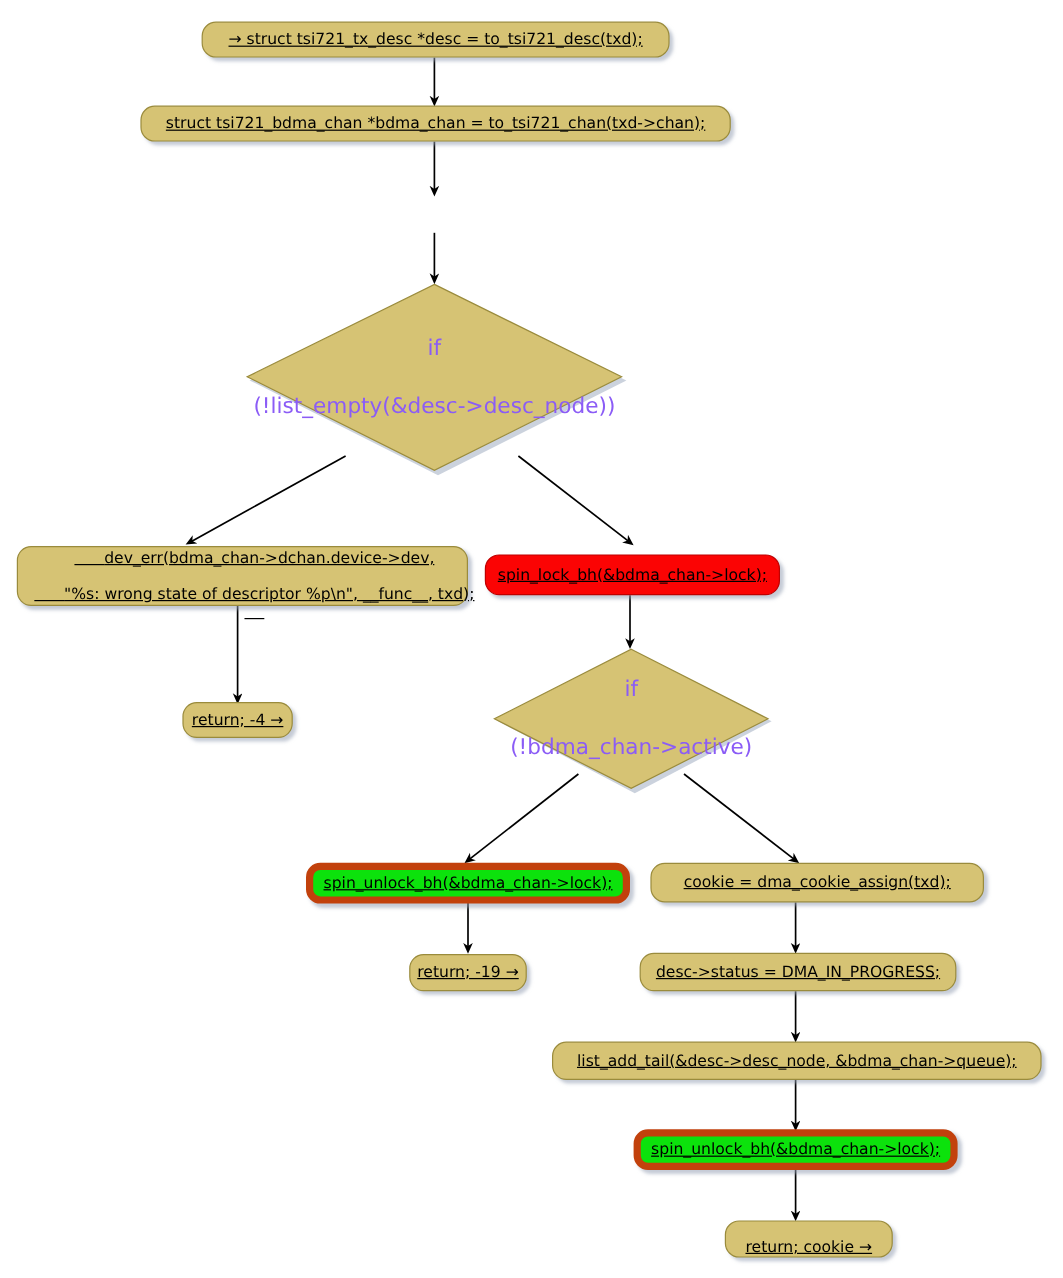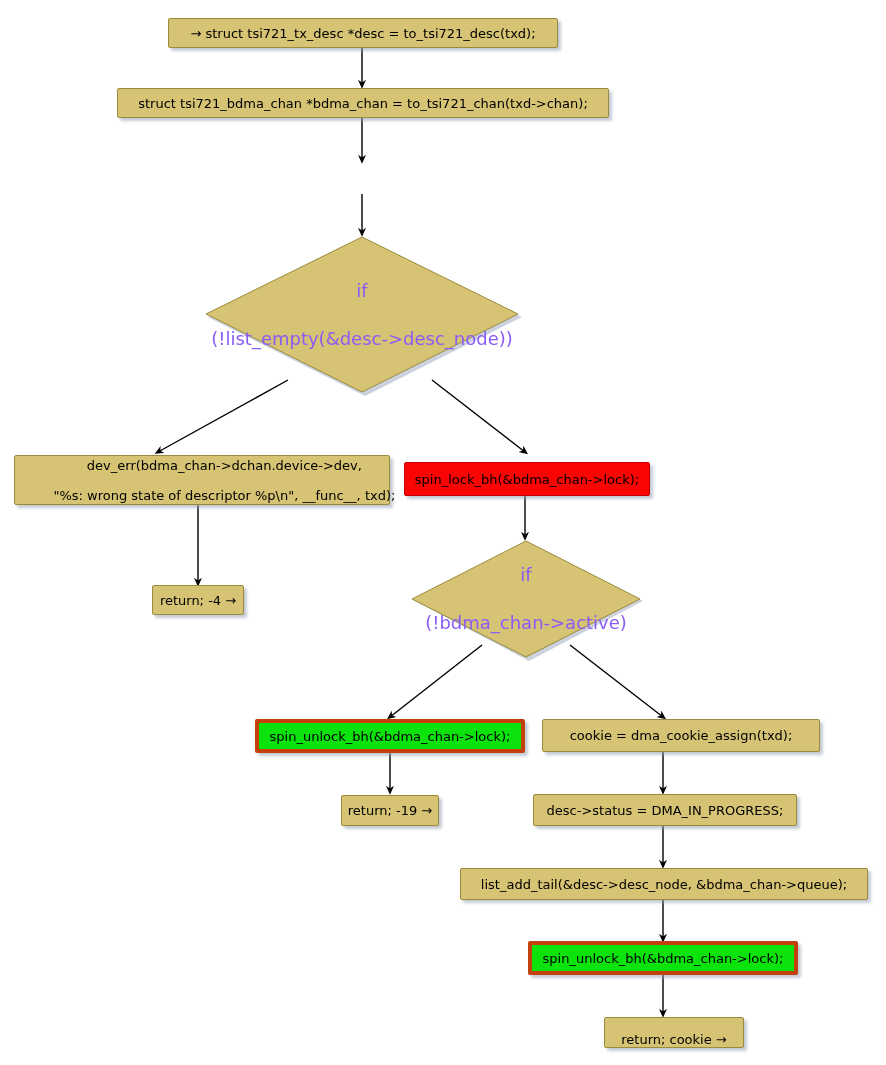--- a/index.html
+++ b/index.html
@@ -34,31 +34,32 @@
     justify-content: center;
     text-align: center;
     color: #000000;
     font-size: 13px;
     line-height: 15px;
     white-space: pre;
     z-index: 3;
   }
   .node.box {
     border: 1px solid #9a8b3c;
-    border-radius: 2px;
+    border-radius: 12px;
     background: #d6c374;
     box-shadow: 3px 3px 3px rgba(150,160,180,0.55);
+    text-decoration: underline;
   }
   .node.box.red {
     background: #fb0404;
     border: 1px solid #c00000;
   }
   .node.box.green {
     background: #0ce20c;
-    border: 4px solid #c2410c;
+    border: 6px solid #c2410c;
   }
   .diamond-wrap {
     position: absolute;
     z-index: 3;
   }
   .diamond-wrap svg {
     position: absolute;
     left: 0;
     top: 0;
     overflow: visible;

